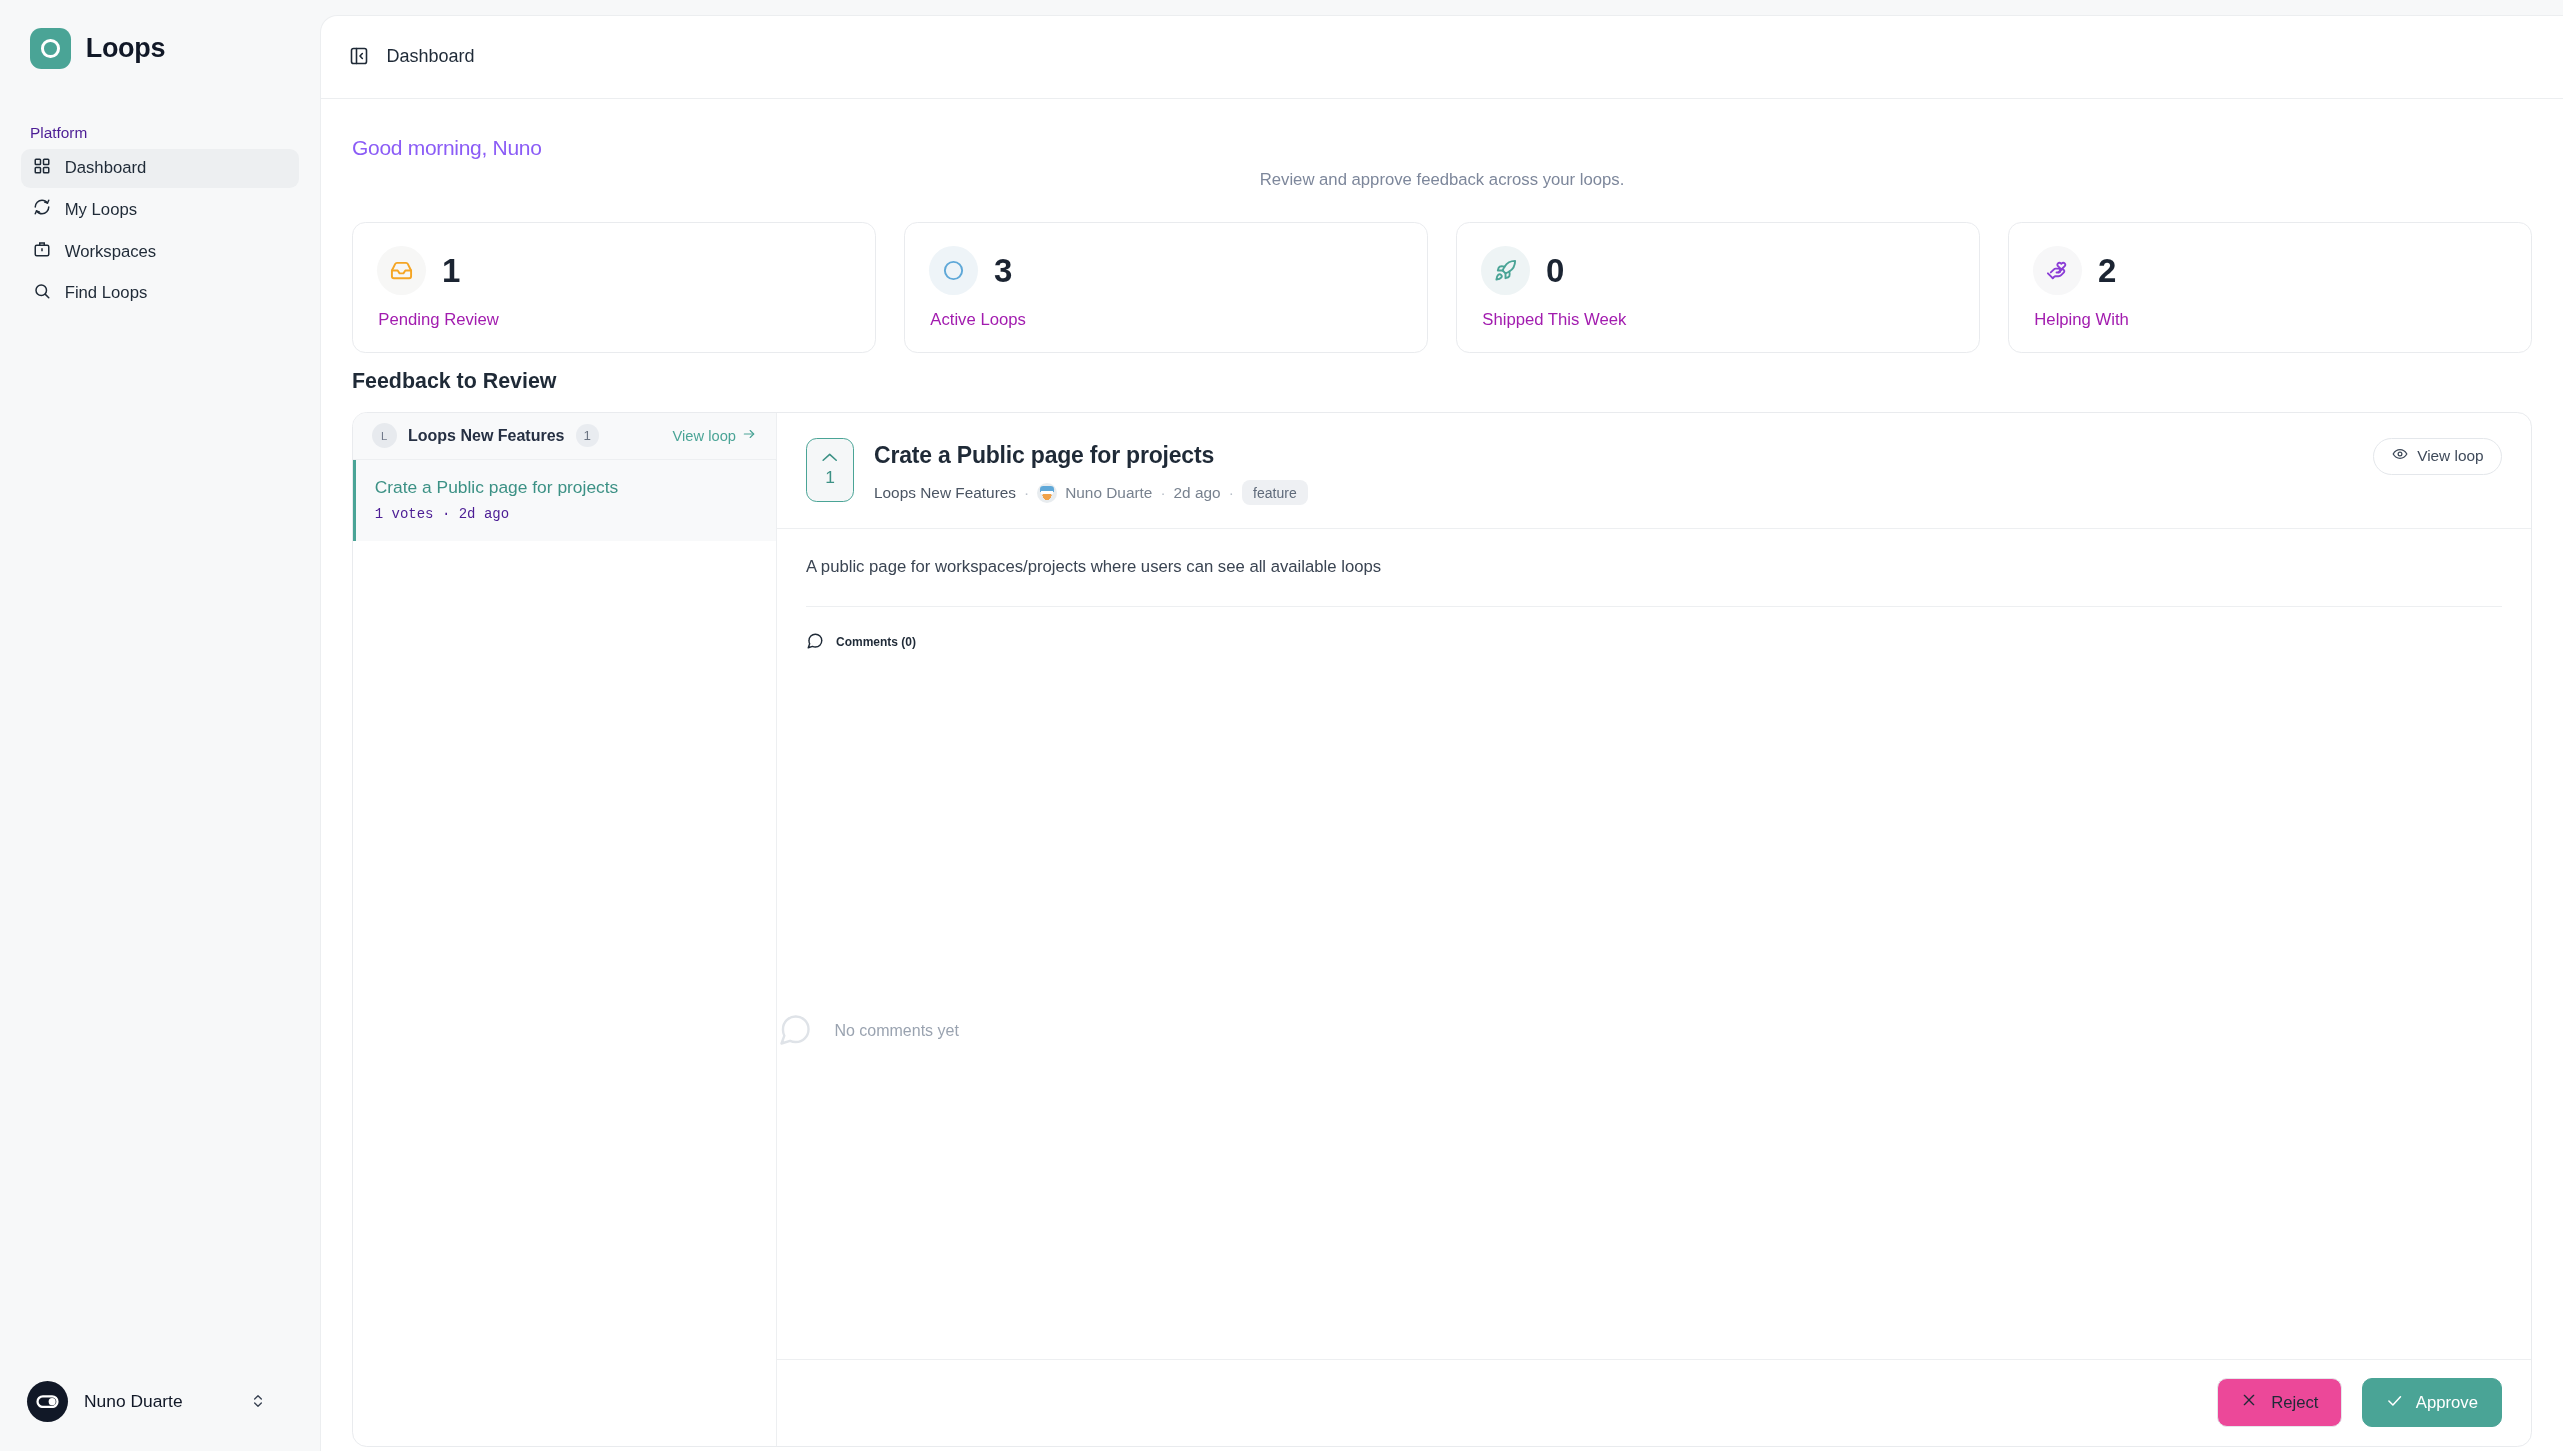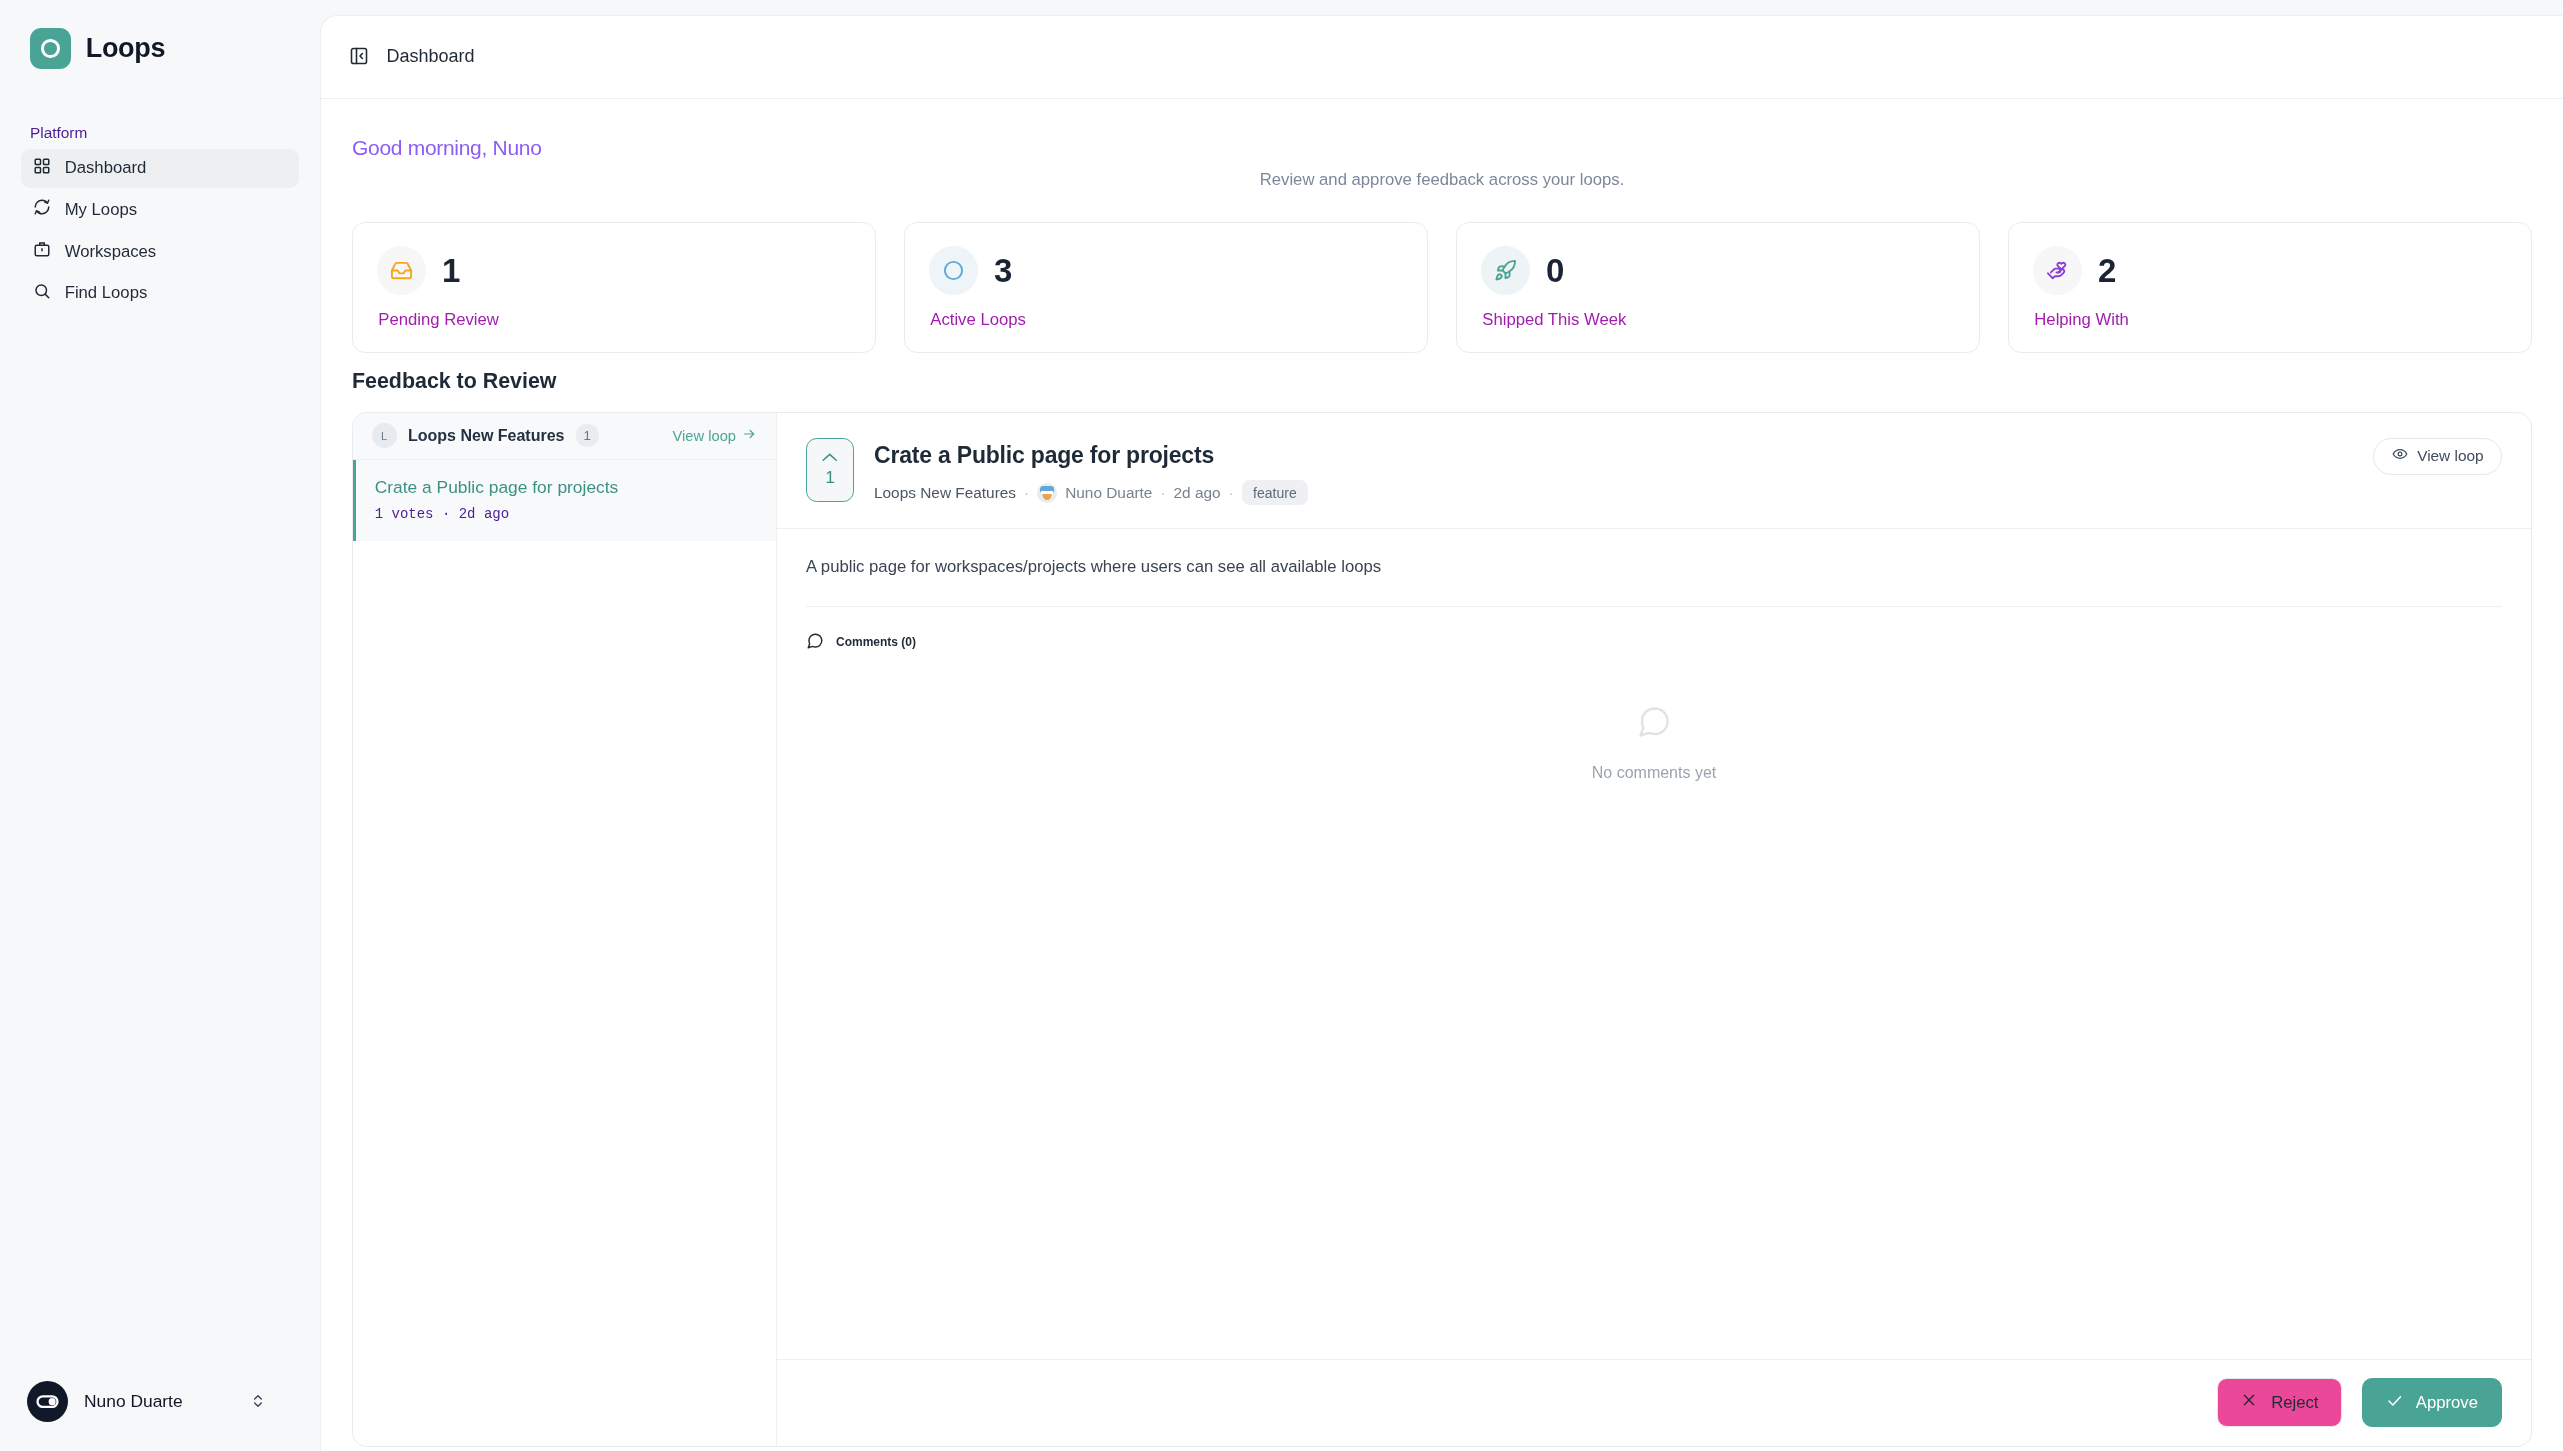--- a/index.html
+++ b/index.html
@@ -173,21 +173,21 @@
   }
 
   .detail-body { padding: 25px 29px 0 29px; }
   .detail-desc { font-size: 16.7px; color: #3a4452; line-height: 1.5; }
   .divider { height: 0.7px; background: #edeff1; margin: 27px 0 0 0; }
 
   .comments-head { display: flex; align-items: center; gap: 12px; padding: 25px 29px 0 29px; }
   .comments-title { font-size: 12px; font-weight: 700; color: #1f2a37; }
 
   .comments-empty {
-    flex: 1; display: flex; flex-direction: column; align-items: center; justify-content: flex-start;
+    flex: 1; display: flex; flex-direction: row; align-items: center; justify-content: flex-start;
     padding-top: 52px; gap: 21.4px;
   }
   .comments-empty-text { font-size: 16px; color: #9aa3b0; }
 
   .detail-actions {
     margin-top: auto; border-top: 0.7px solid #edeff1;
     padding: 18.7px 29px; display: flex; justify-content: flex-end; gap: 20px;
   }
   .btn {
     display: flex; align-items: center; gap: 12px;

